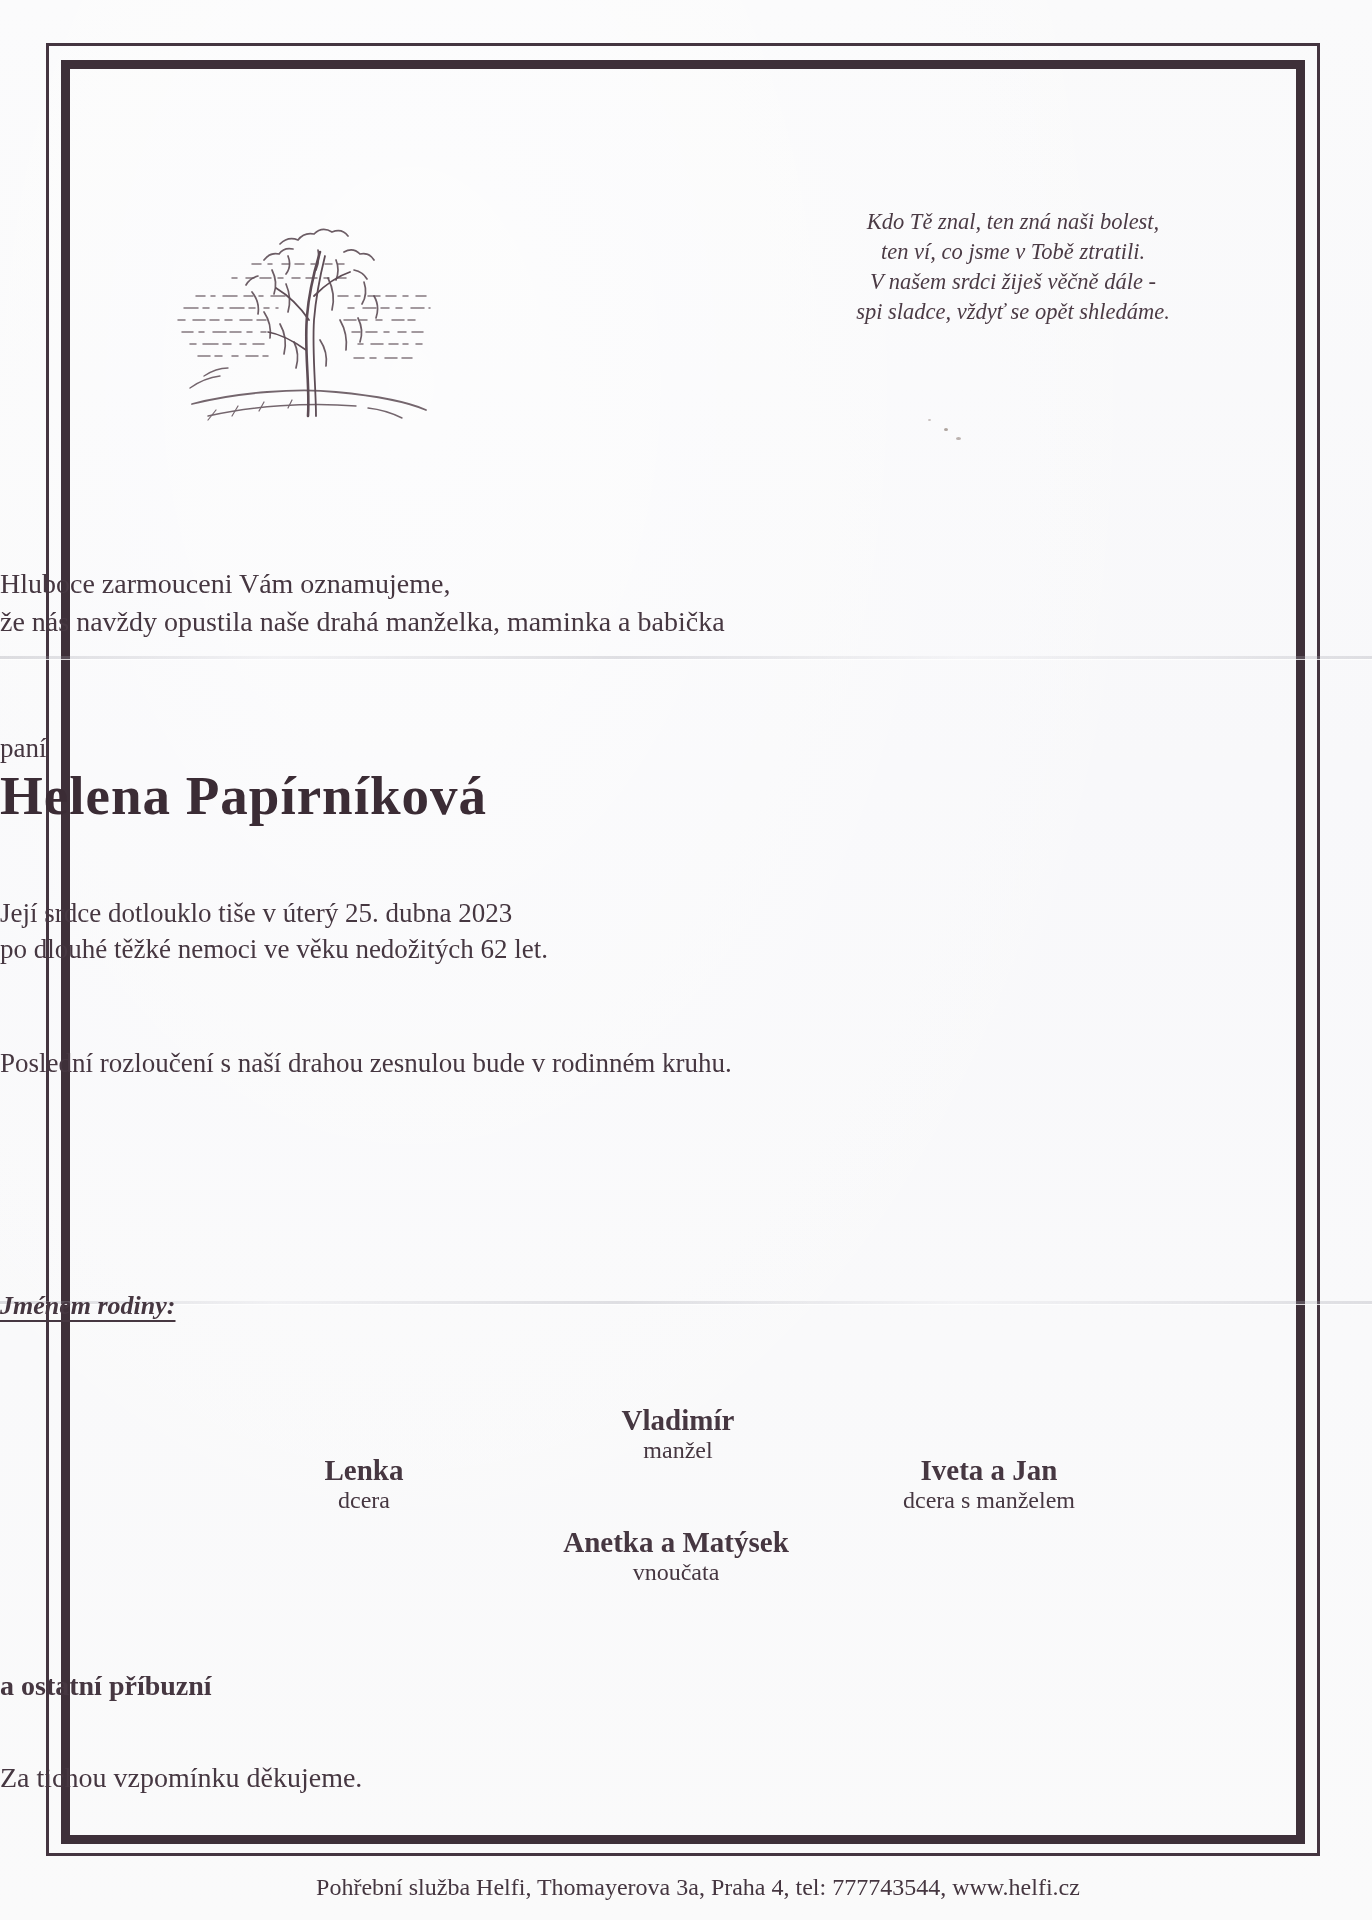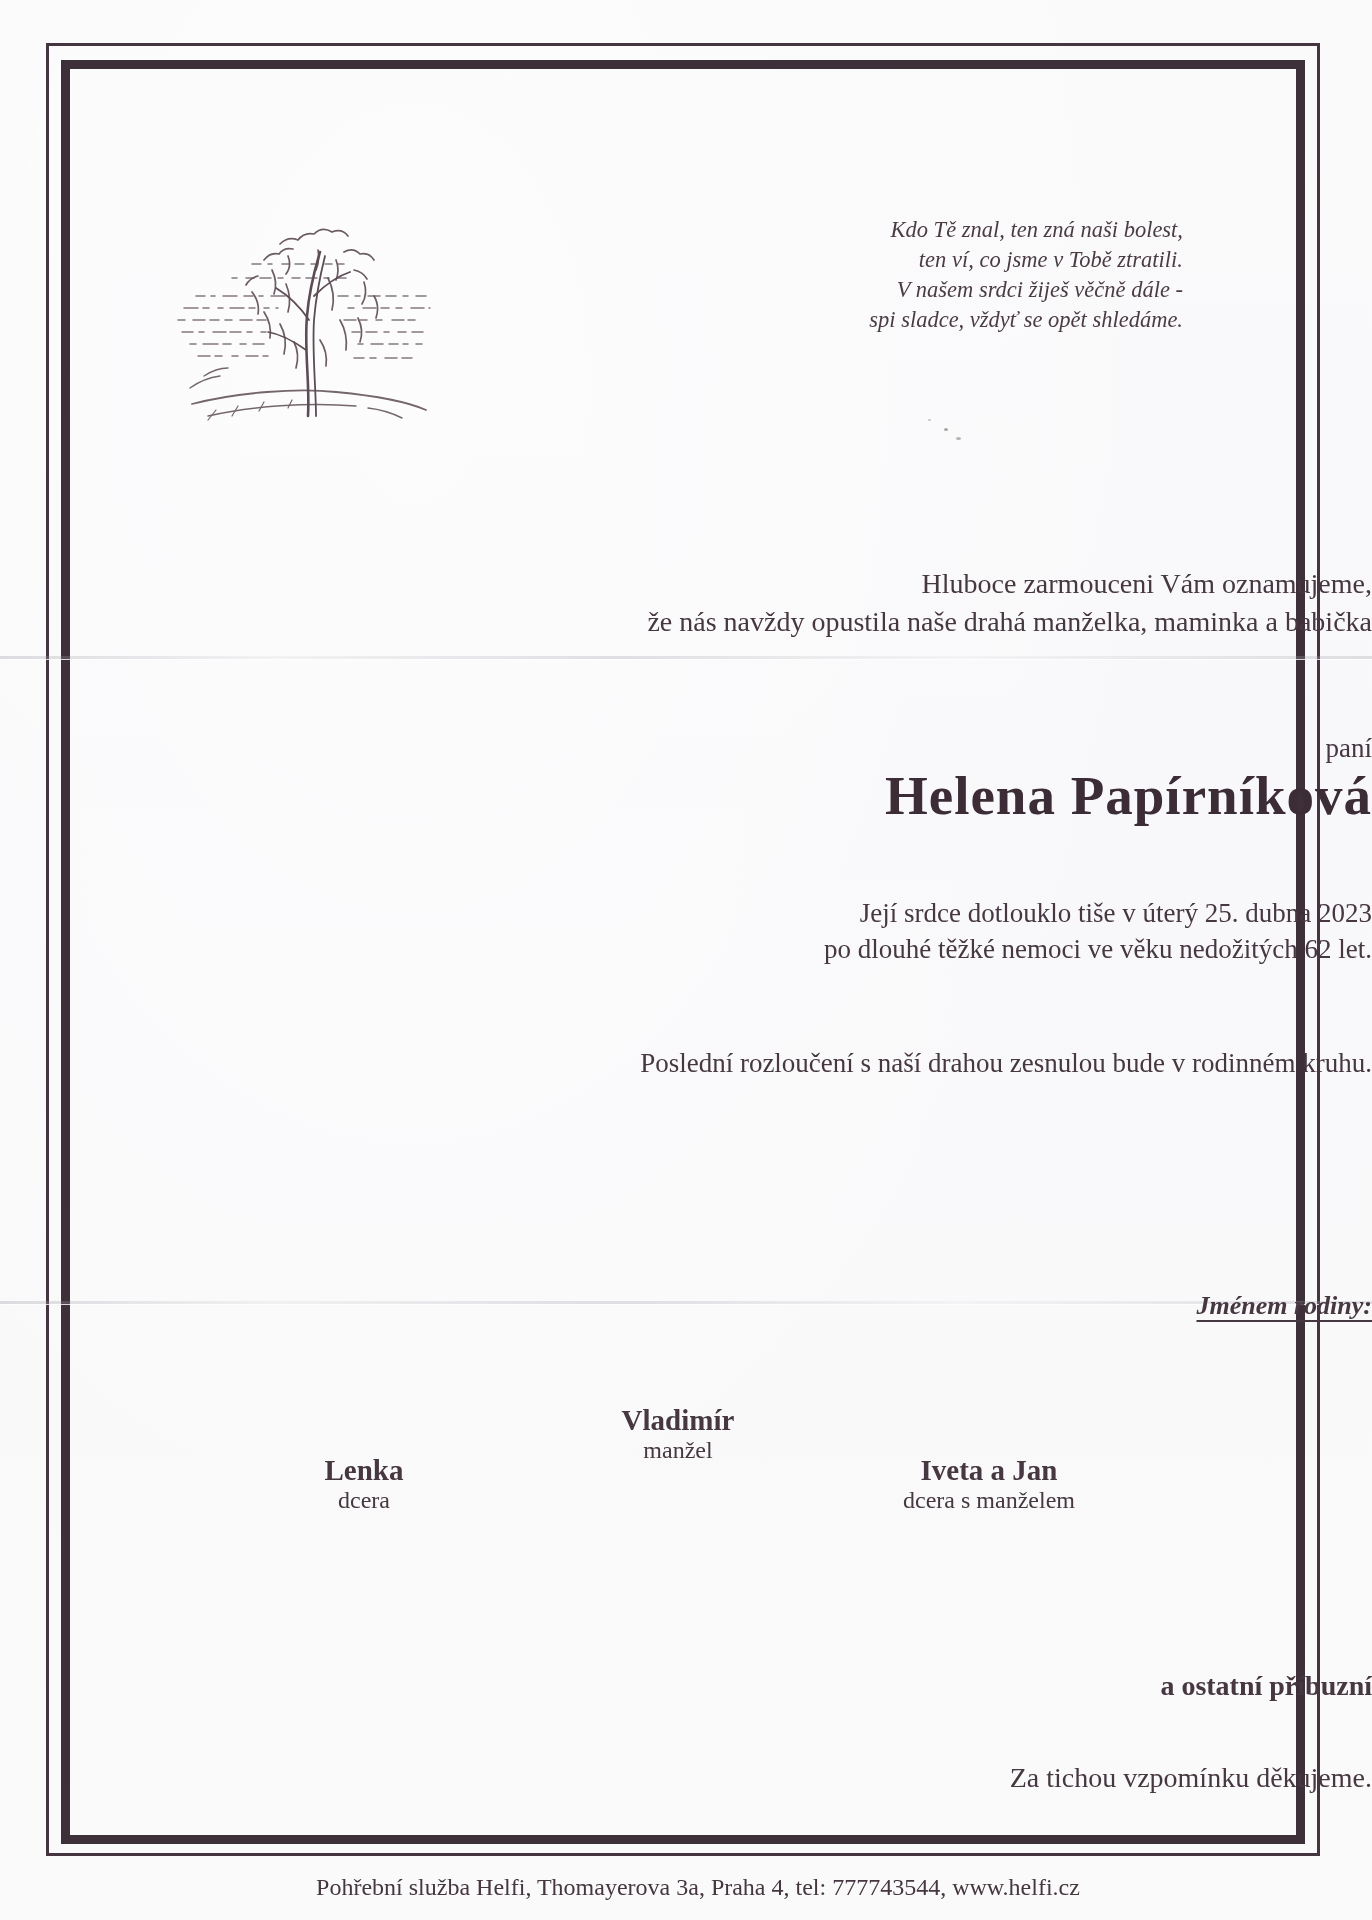--- a/index.html
+++ b/index.html
@@ -34,26 +34,26 @@
       rgba(165,165,175,.32) 45%, rgba(210,210,218,.15) 70%,
       rgba(160,160,170,.30));
     box-shadow:0 1px 0 rgba(255,255,255,.8);
   }
   .crease.one{top:656px;}
   .crease.two{top:1301px;}
 
   .illustration{position:absolute;left:168px;top:200px;width:272px;height:232px;}
 
   .poem{
-    position:absolute;left:843px;top:215px;width:340px;
+    position:absolute;left:843px;top:207px;width:340px;
     font-style:italic;font-size:22.5px;line-height:30px;
-    color:#4b3b45;text-align:right;white-space:nowrap;
+    color:#4b3b45;text-align:center;white-space:nowrap;
   }
 
-  .center-line{position:absolute;left:0;width:1372px;text-align:right;white-space:nowrap;}
+  .center-line{position:absolute;left:0;width:1372px;text-align:left;white-space:nowrap;}
   .t28{font-size:28px;}
   .t27{font-size:27px;}
   .name{
     font-size:55px;font-weight:bold;letter-spacing:1px;color:#3b2c35;
   }
   .family-heading{
     font-size:26px;font-weight:bold;font-style:italic;
     text-decoration:underline;text-underline-offset:6px;text-decoration-thickness:2px;
   }
   .fam{position:absolute;transform:translateX(-50%);text-align:center;white-space:nowrap;}
@@ -160,20 +160,24 @@
     <span class="rel">manžel</span>
   </div>
   <div class="fam" style="left:364px;top:1454px;">
     <span class="nm">Lenka</span>
     <span class="rel">dcera</span>
   </div>
   <div class="fam" style="left:989px;top:1454px;">
     <span class="nm">Iveta a Jan</span>
     <span class="rel">dcera s manželem</span>
   </div>
+  <div class="fam" style="left:676px;top:1526px;">
+    <span class="nm">Anetka a Matýsek</span>
+    <span class="rel">vnoučata</span>
+  </div>
 
   <div class="center-line t28 bold" style="top:1670px;">a ostatní příbuzní</div>
 
   <div class="center-line t28" style="top:1762px;">Za tichou vzpomínku děkujeme.</div>
 
   <div class="footer">Pohřební služba Helfi, Thomayerova 3a, Praha 4, tel: 777743544, www.helfi.cz</div>
 
 </div>
 
 </body></html>

